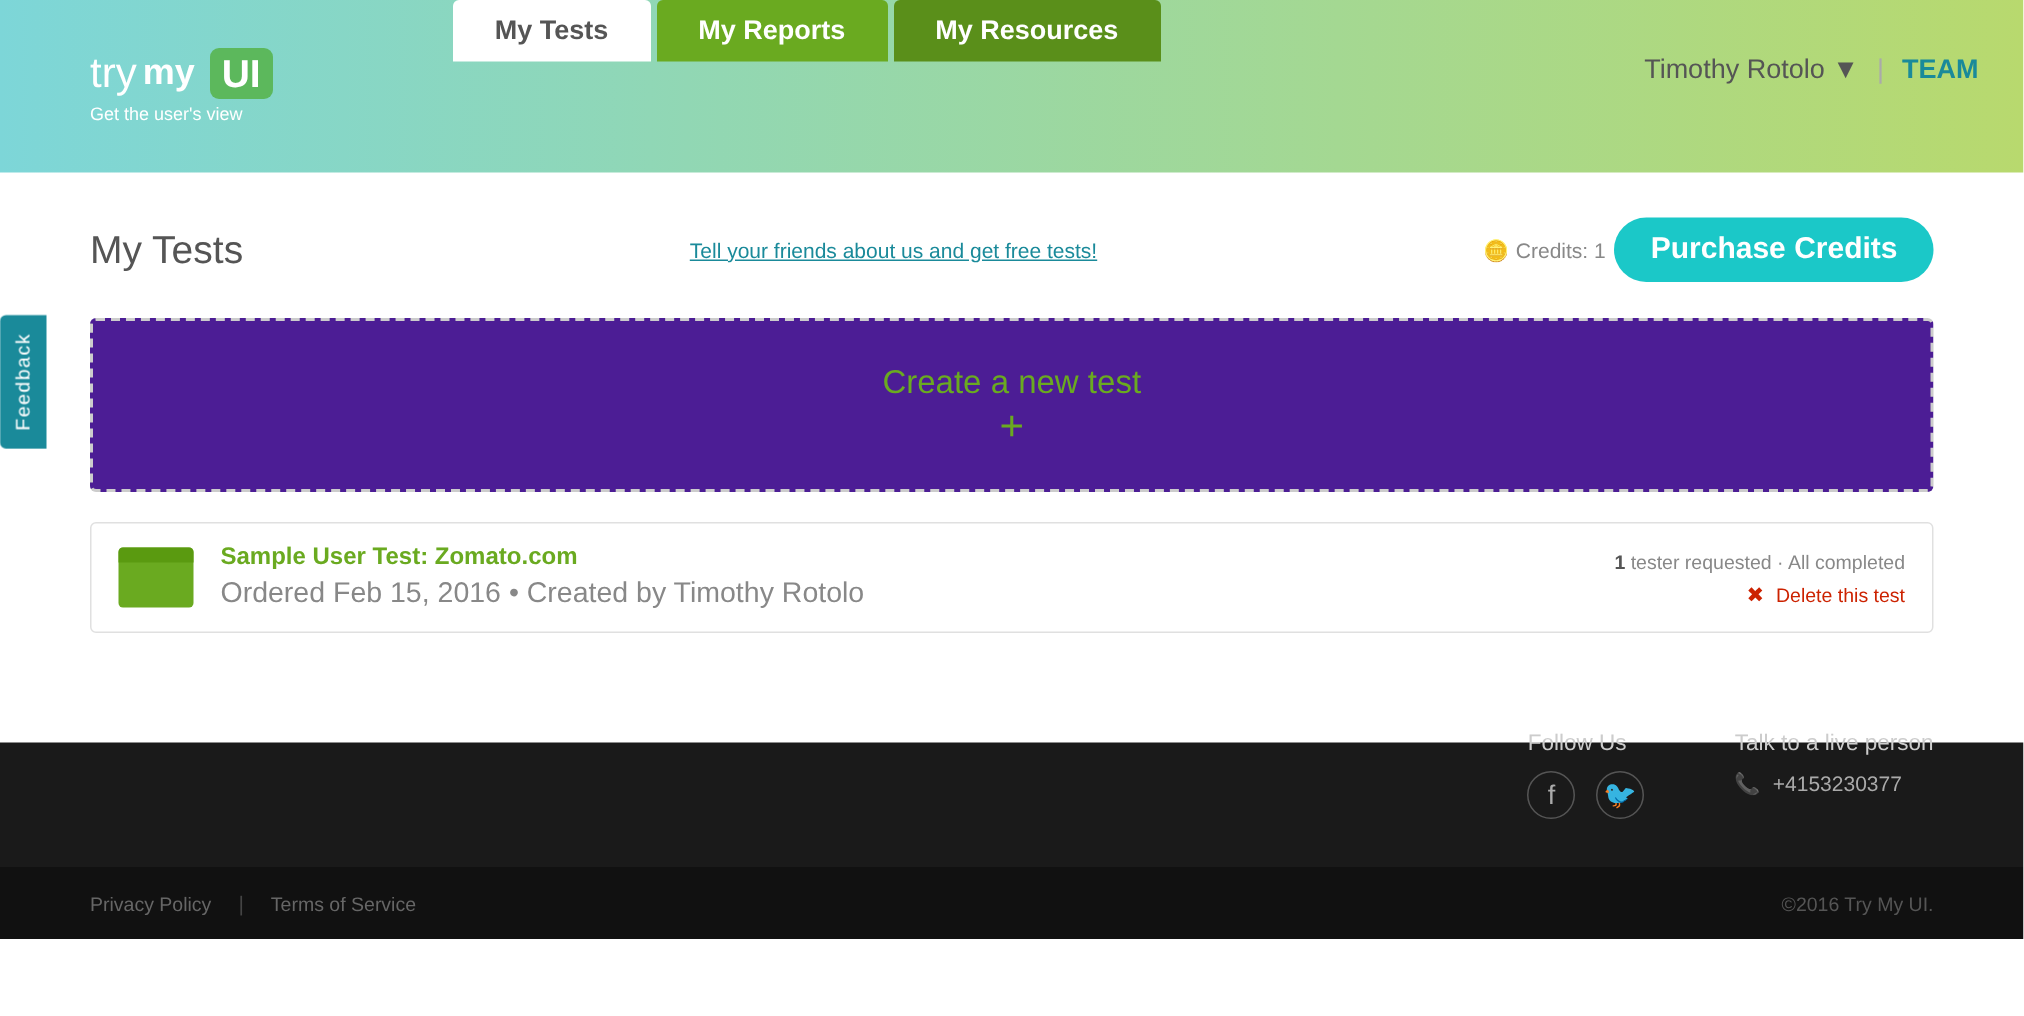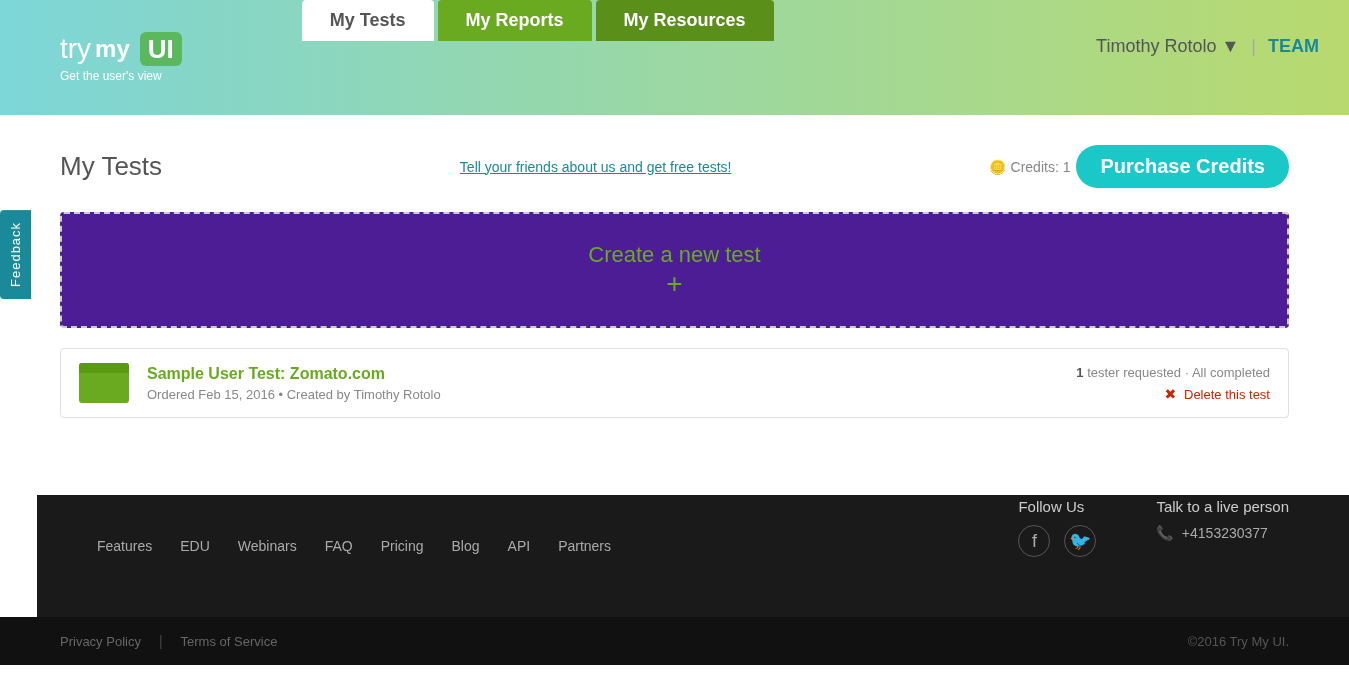--- a/index.html
+++ b/index.html
@@ -184,21 +184,21 @@
     }
     .test-info { flex: 1; }
     .test-name {
       color: #6aaa20;
       font-size: 16px;
       font-weight: bold;
       text-decoration: none;
     }
     .test-meta {
       color: #888;
-      font-size: 13px;
+      font-size: 19px;
       margin-top: 4px;
     }
     .test-right { text-align: right; }
     .test-status {
       color: #888;
       font-size: 13px;
       margin-bottom: 6px;
     }
     .test-status .tester-count { color: #555; font-weight: bold; }
     .delete-link {
@@ -206,22 +206,21 @@
       font-size: 13px;
       cursor: pointer;
       text-decoration: none;
     }
     .delete-icon { color: #cc2200; margin-right: 4px; }
 
     
     .footer-main {
       background: #1a1a1a;
       color: #aaa;
-      padding: 43px 60px;
-      margin-left: 37px;
+      padding: 32px 60px;
     }
     .footer-links {
       display: flex;
       gap: 28px;
       margin-bottom: 20px;
     }
     .footer-link {
       color: #aaa;
       text-decoration: none;
       font-size: 14px;
@@ -394,30 +393,20 @@
       </div>
     </div>
     <div class="talk-to-us">
       <h4>Talk to a live person</h4>
       <div class="phone-number">
         <span>📞</span>
         <span>+4153230377</span>
       </div>
     </div>
   </div>
-  <div class="footer-links">
-    <a class="footer-link">Features</a>
-    <a class="footer-link">EDU</a>
-    <a class="footer-link">Webinars</a>
-    <a class="footer-link">FAQ</a>
-    <a class="footer-link">Pricing</a>
-    <a class="footer-link">Blog</a>
-    <a class="footer-link">API</a>
-    <a class="footer-link">Partners</a>
-  </div>
 </div>
 
 <div class="footer-bottom">
   <div class="footer-bottom-links">
     <a class="footer-bottom-link">Privacy Policy</a>
     <span class="footer-separator">|</span>
     <a class="footer-bottom-link">Terms of Service</a>
   </div>
   <span class="copyright">©2016 Try My UI.</span>
 </div>

